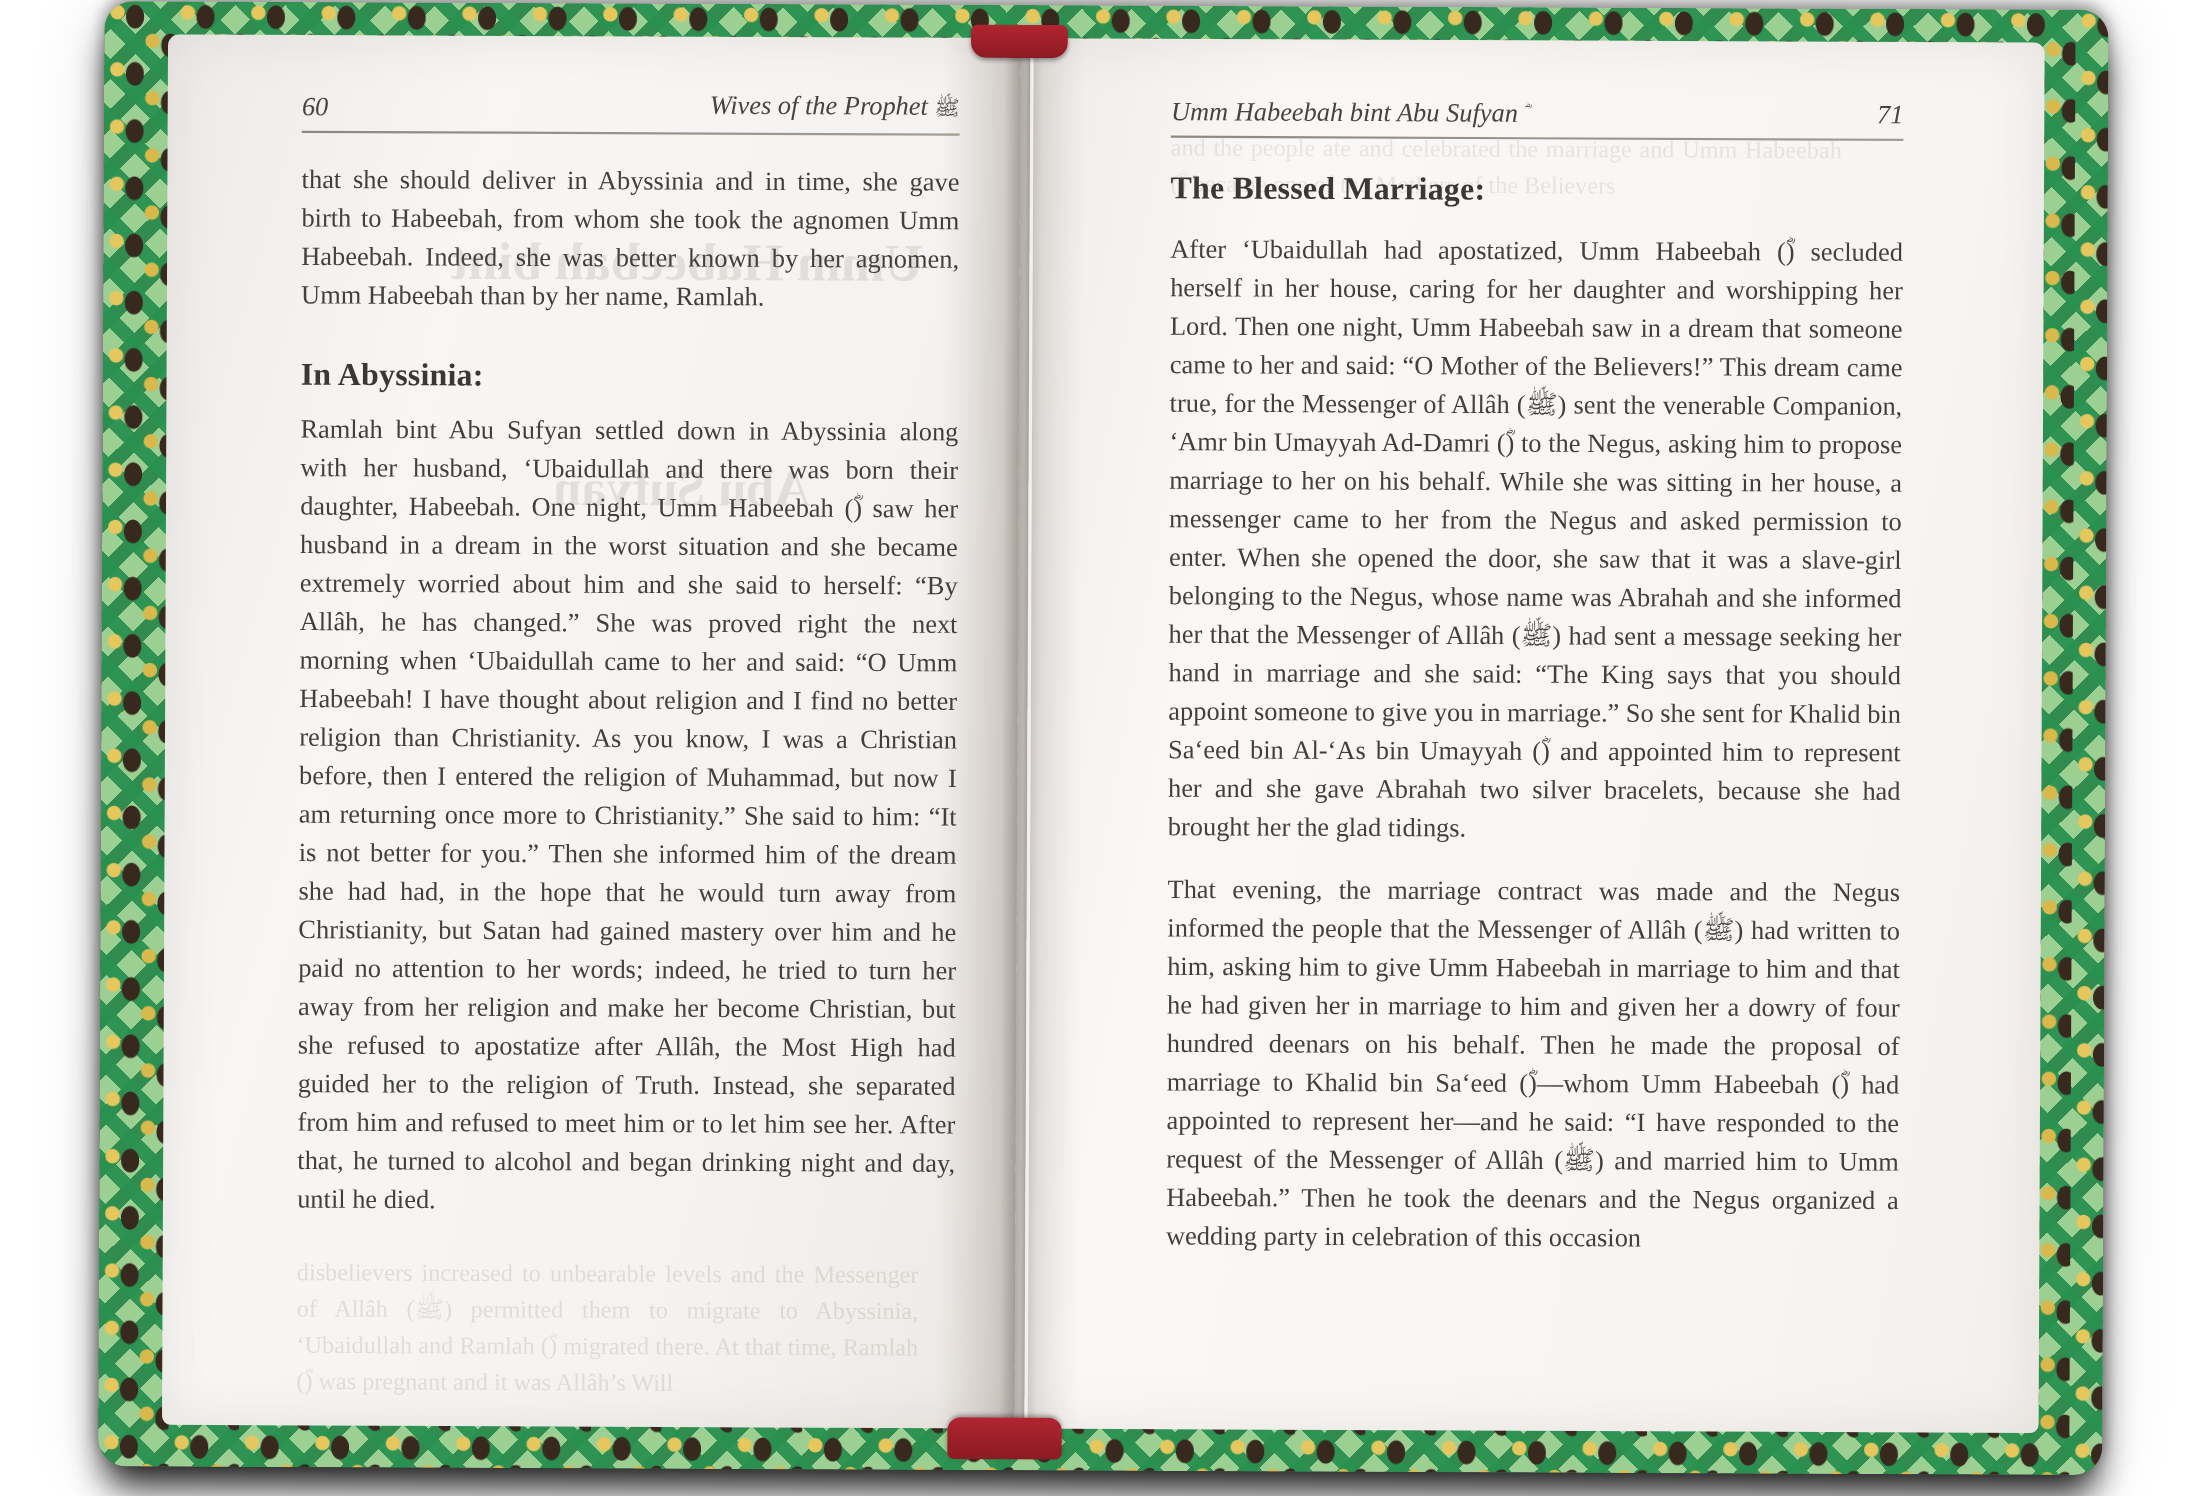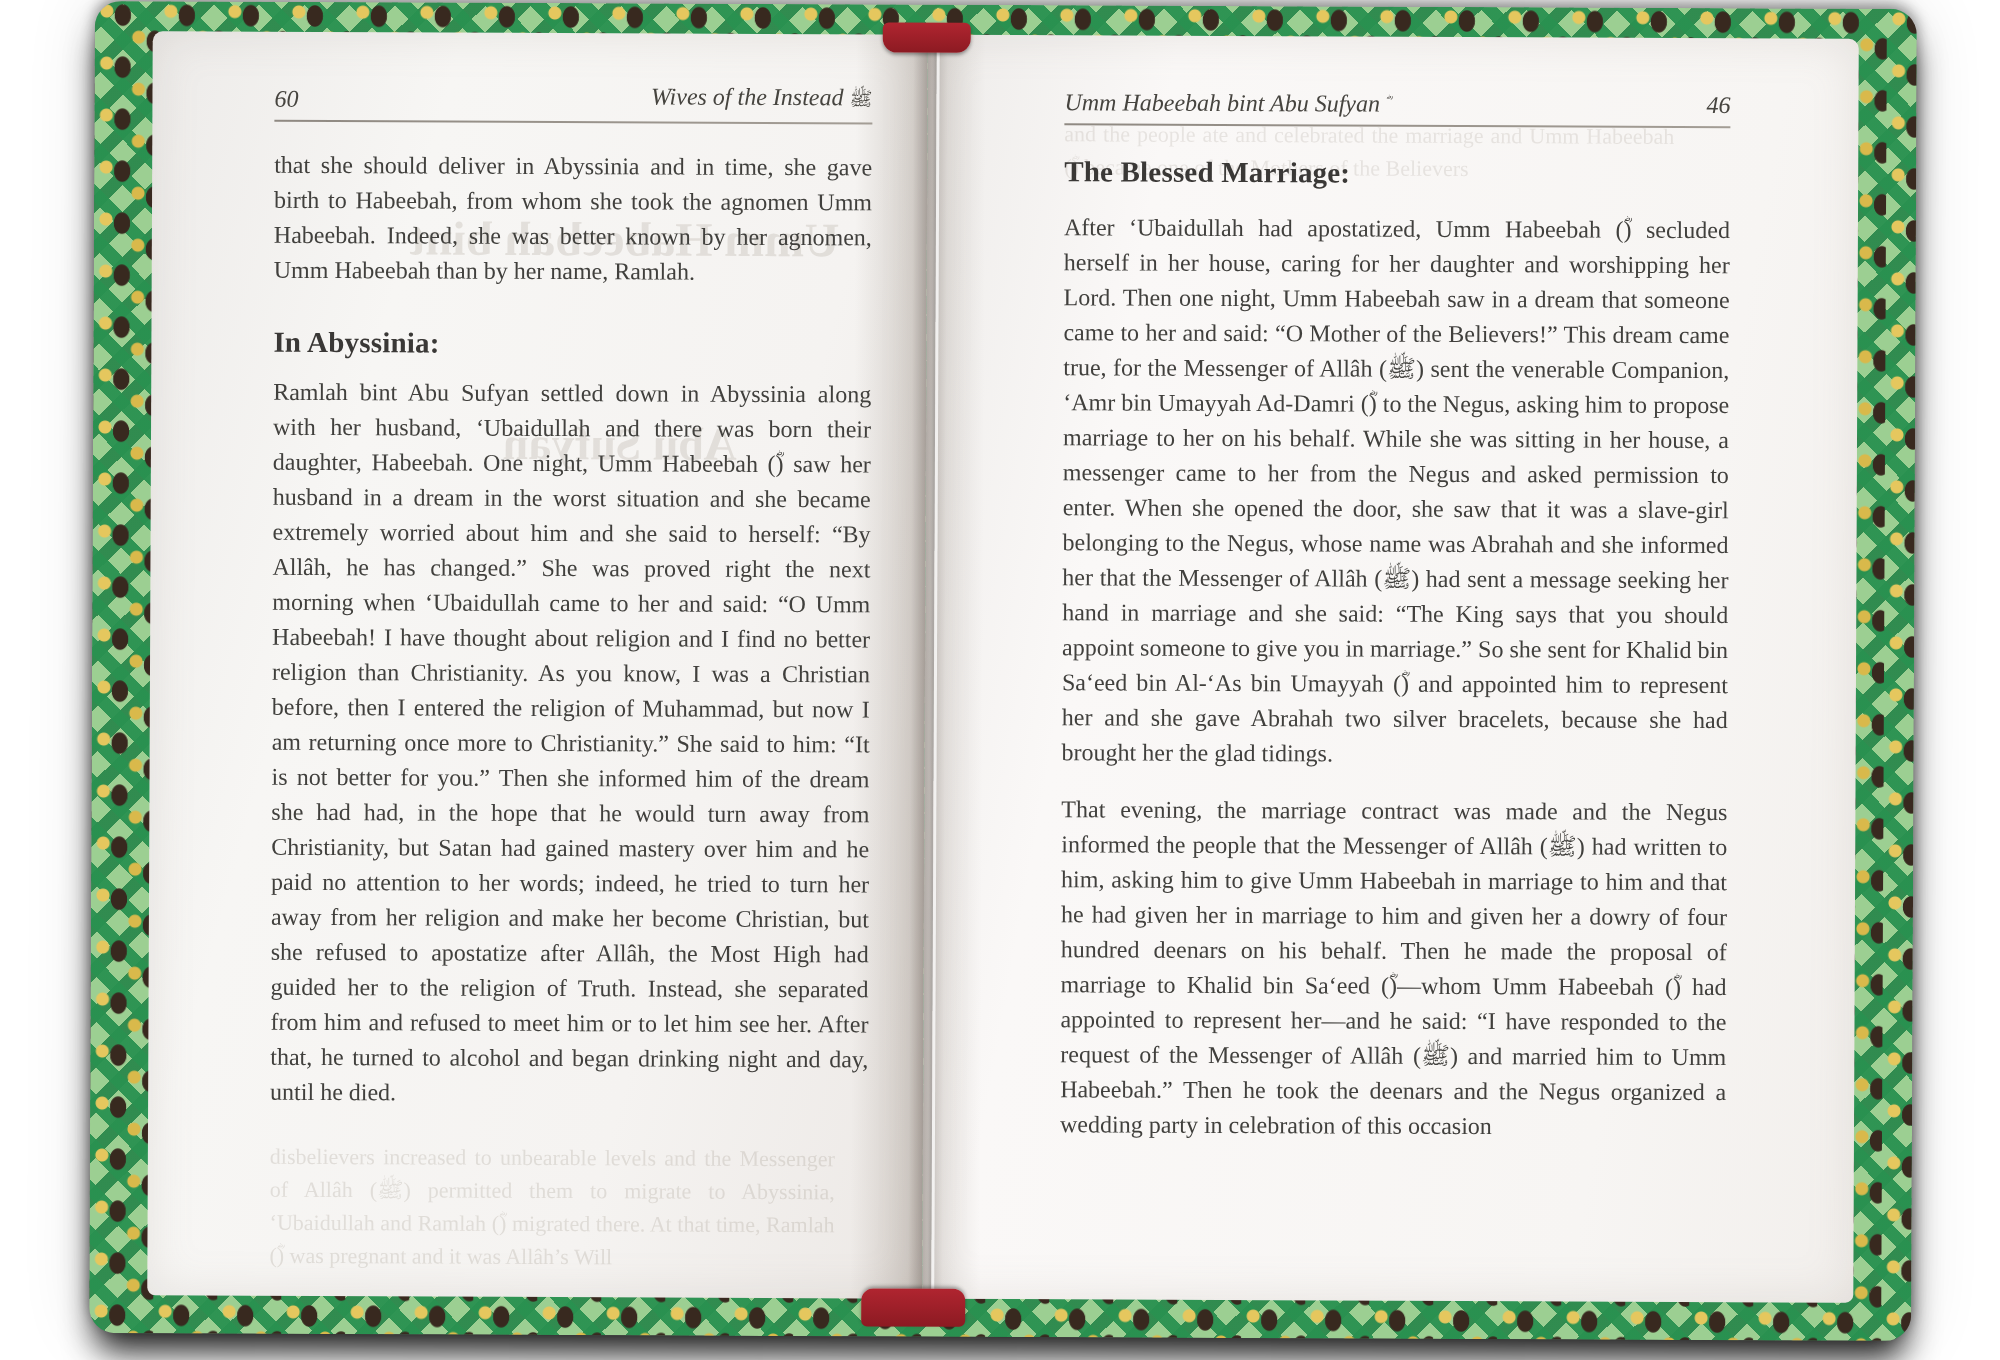--- a/index.html
+++ b/index.html
@@ -86,21 +86,21 @@
 
       <div class="page page-left">
         <div class="ghost ghost-title g1">Umm Habeebah bint</div>
         <div class="ghost ghost-title g2">Abu Sufyan</div>
         <div class="ghost ghost-block left-bottom">disbelievers increased to unbearable levels and the Messenger of Allâh (ﷺ) permitted them to migrate to Abyssinia, ‘Ubaidullah and Ramlah (ؓ) migrated there. At that time, Ramlah (ؓ) was pregnant and it was Allâh’s Will</div>
 
         <div class="content">
           <div class="running-head">
             <span class="pnum">60</span>
             <span class="ptitle">
-              <span>Wives of the Instead</span>
+              <span>Wives of the Prophet</span>
               <span class="hon">ﷺ</span>
             </span>
           </div>
           <div class="head-rule"></div>
 
           <p class="body intro">that she should deliver in Abyssinia and in time, she gave birth to Habeebah, from whom she took the agnomen Umm Habeebah. Indeed, she was better known by her agnomen, Umm Habeebah than by her name, Ramlah.</p>
 
           <h2 class="section">In Abyssinia:</h2>
 
           <p class="body">Ramlah bint Abu Sufyan settled down in Abyssinia along with her husband, ‘Ubaidullah and there was born their daughter, Habeebah. One night, Umm Habeebah (ؓ) saw her husband in a dream in the worst situation and she became extremely worried about him and she said to herself: “By Allâh, he has changed.” She was proved right the next morning when ‘Ubaidullah came to her and said: “O Umm Habeebah! I have thought about religion and I find no better religion than Christianity. As you know, I was a Christian before, then I entered the religion of Muhammad, but now I am returning once more to Christianity.” She said to him: “It is not better for you.” Then she informed him of the dream she had had, in the hope that he would turn away from Christianity, but Satan had gained mastery over him and he paid no attention to her words; indeed, he tried to turn her away from her religion and make her become Christian, but she refused to apostatize after Allâh, the Most High had guided her to the religion of Truth. Instead, she separated from him and refused to meet him or to let him see her. After that, he turned to alcohol and began drinking night and day, until he died.</p>
@@ -110,21 +110,21 @@
       <div class="page page-right">
         <div class="edge-line"></div>
         <div class="ghost ghost-block right-top">and the people ate and celebrated the marriage and Umm Habeebah (ؓ) became one of the Mothers of the Believers</div>
 
         <div class="content">
           <div class="running-head">
             <span class="ptitle">
               <span>Umm Habeebah bint Abu Sufyan</span>
               <span class="hon">ؓ</span>
             </span>
-            <span class="pnum">46</span>
+            <span class="pnum">71</span>
           </div>
           <div class="head-rule"></div>
 
           <h2 class="section">The Blessed Marriage:</h2>
 
           <p class="body first">After ‘Ubaidullah had apostatized, Umm Habeebah (ؓ) secluded herself in her house, caring for her daughter and worshipping her Lord. Then one night, Umm Habeebah saw in a dream that someone came to her and said: “O Mother of the Believers!” This dream came true, for the Messenger of Allâh (ﷺ) sent the venerable Companion, ‘Amr bin Umayyah Ad-Damri (ؓ) to the Negus, asking him to propose marriage to her on his behalf. While she was sitting in her house, a messenger came to her from the Negus and asked permission to enter. When she opened the door, she saw that it was a slave-girl belonging to the Negus, whose name was Abrahah and she informed her that the Messenger of Allâh (ﷺ) had sent a message seeking her hand in marriage and she said: “The King says that you should appoint someone to give you in marriage.” So she sent for Khalid bin Sa‘eed bin Al-‘As bin Umayyah (ؓ) and appointed him to represent her and she gave Abrahah two silver bracelets, because she had brought her the glad tidings.</p>
 
           <p class="body">That evening, the marriage contract was made and the Negus informed the people that the Messenger of Allâh (ﷺ) had written to him, asking him to give Umm Habeebah in marriage to him and that he had given her in marriage to him and given her a dowry of four hundred deenars on his behalf. Then he made the proposal of marriage to Khalid bin Sa‘eed (ؓ)—whom Umm Habeebah (ؓ) had appointed to represent her—and he said: “I have responded to the request of the Messenger of Allâh (ﷺ) and married him to Umm Habeebah.” Then he took the deenars and the Negus organized a wedding party in celebration of this occasion</p>
         </div>
       </div>

